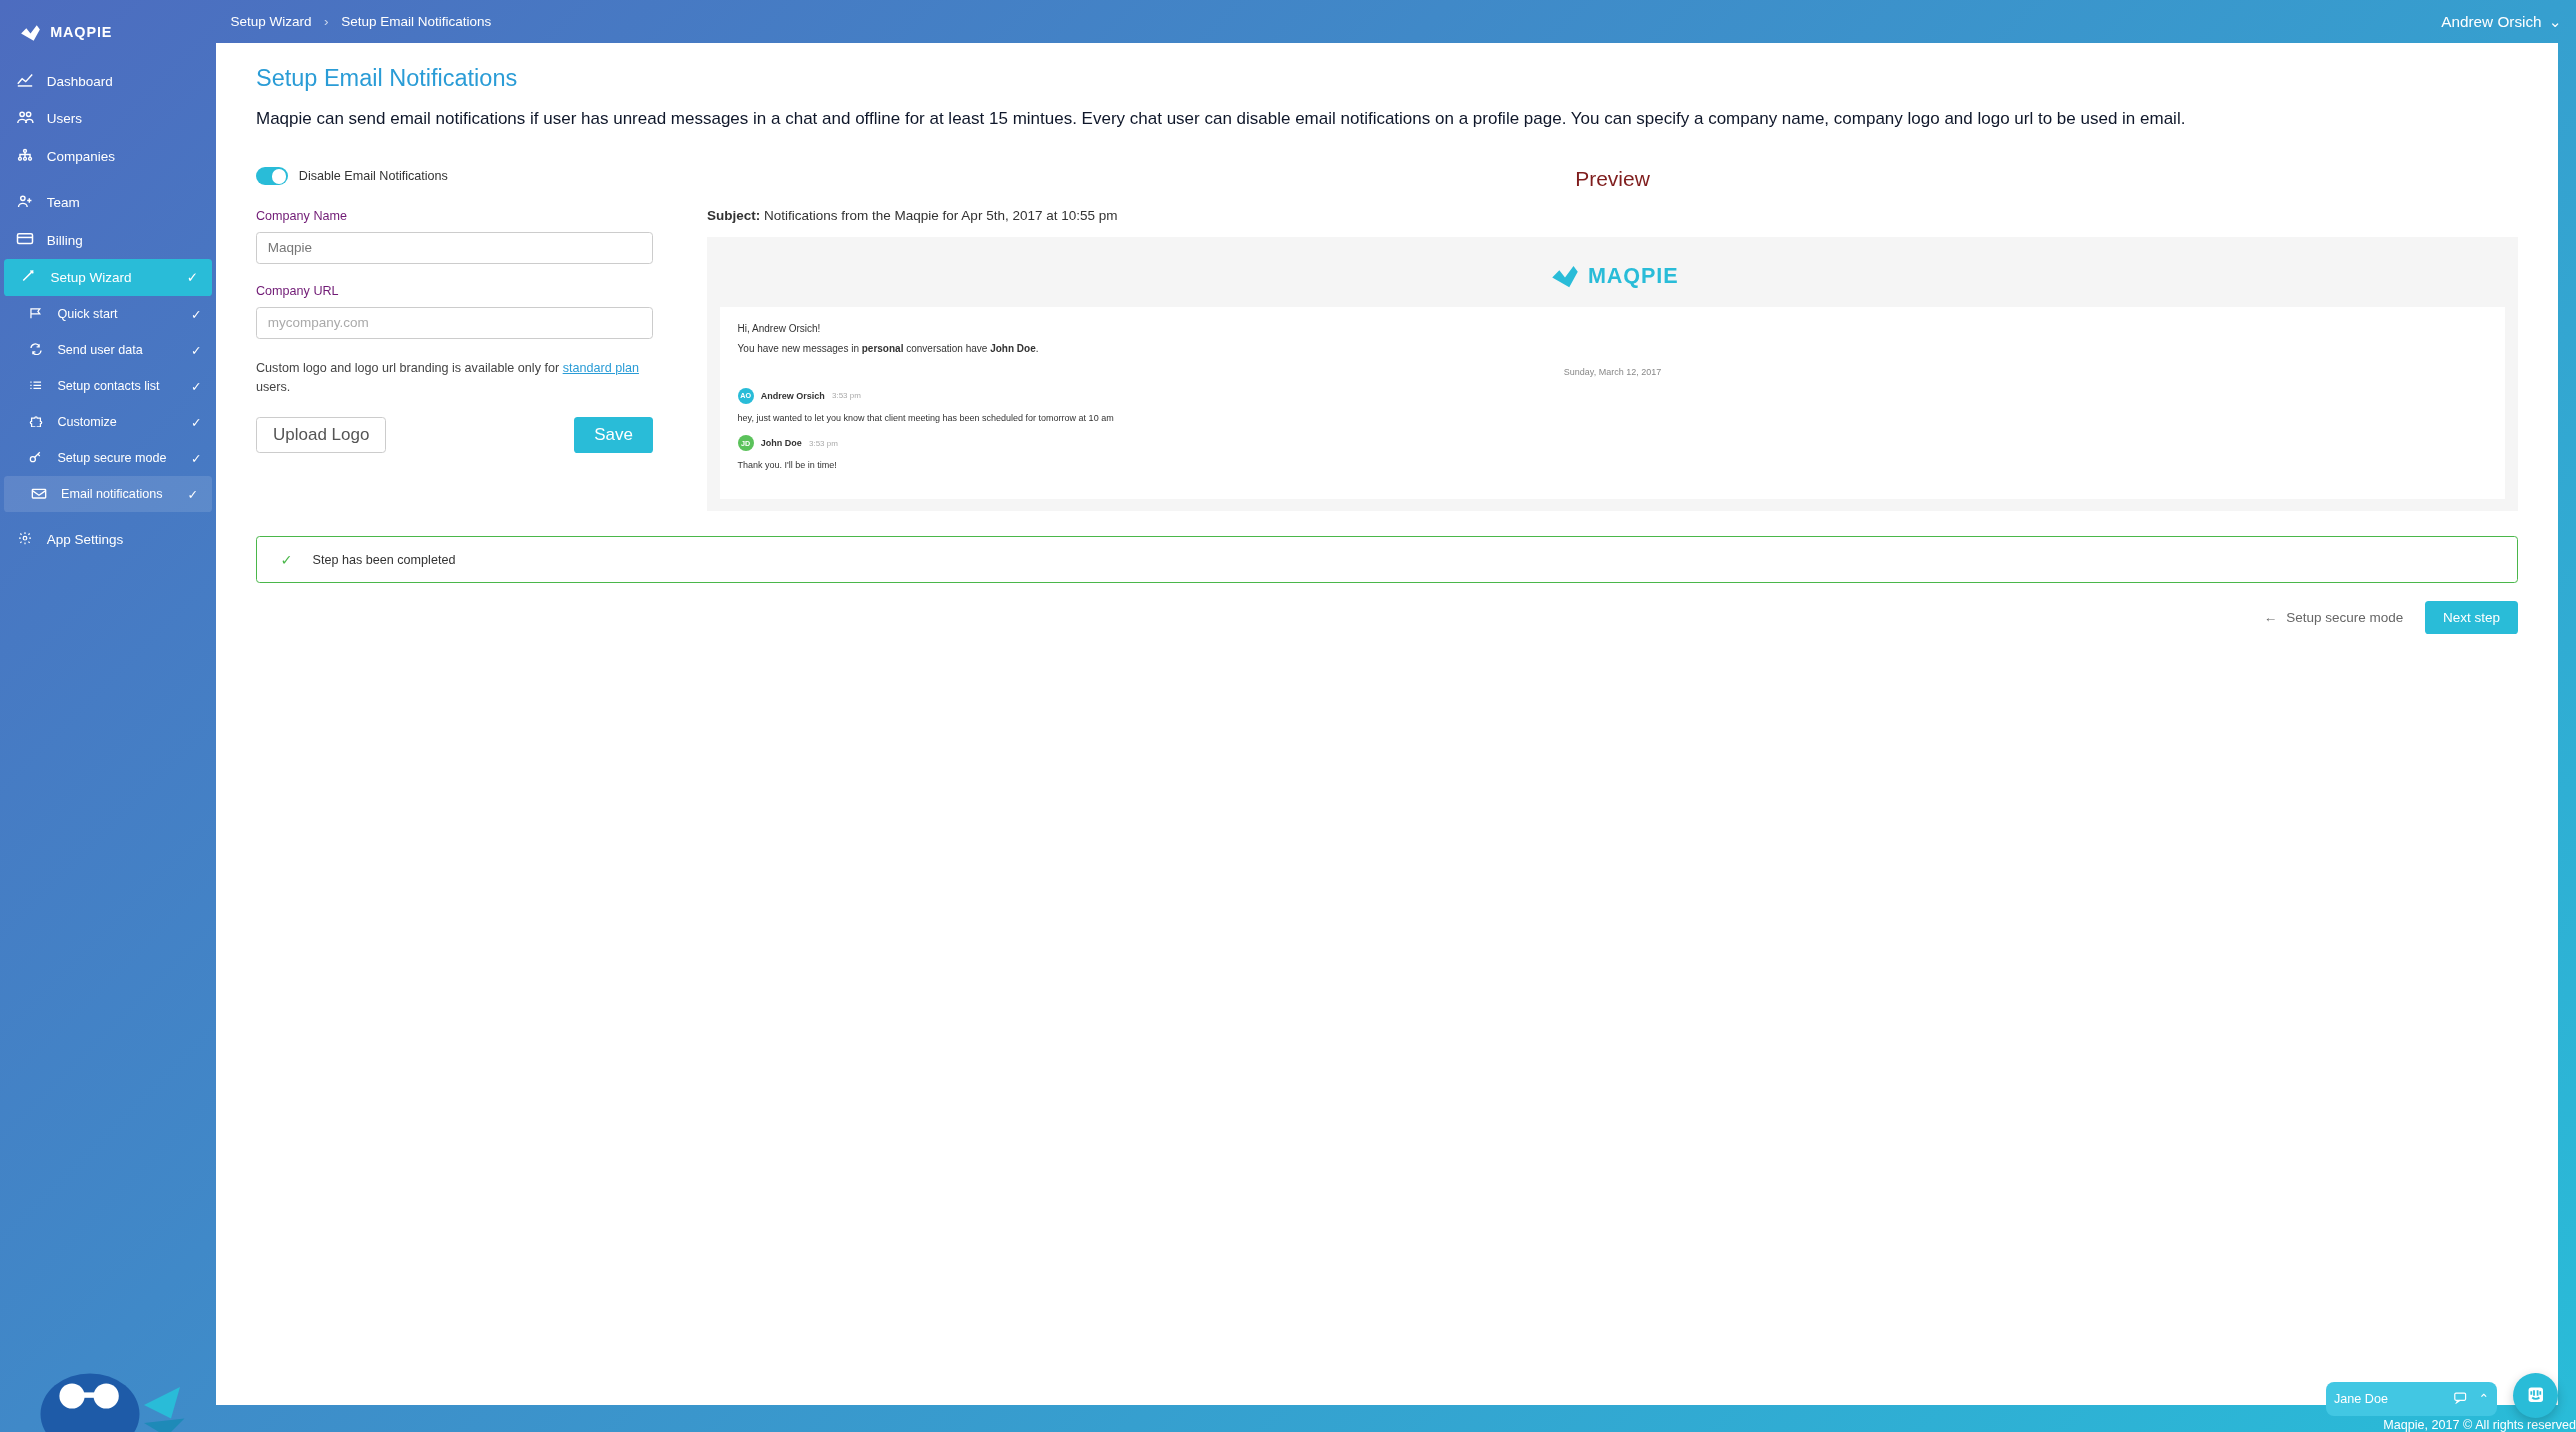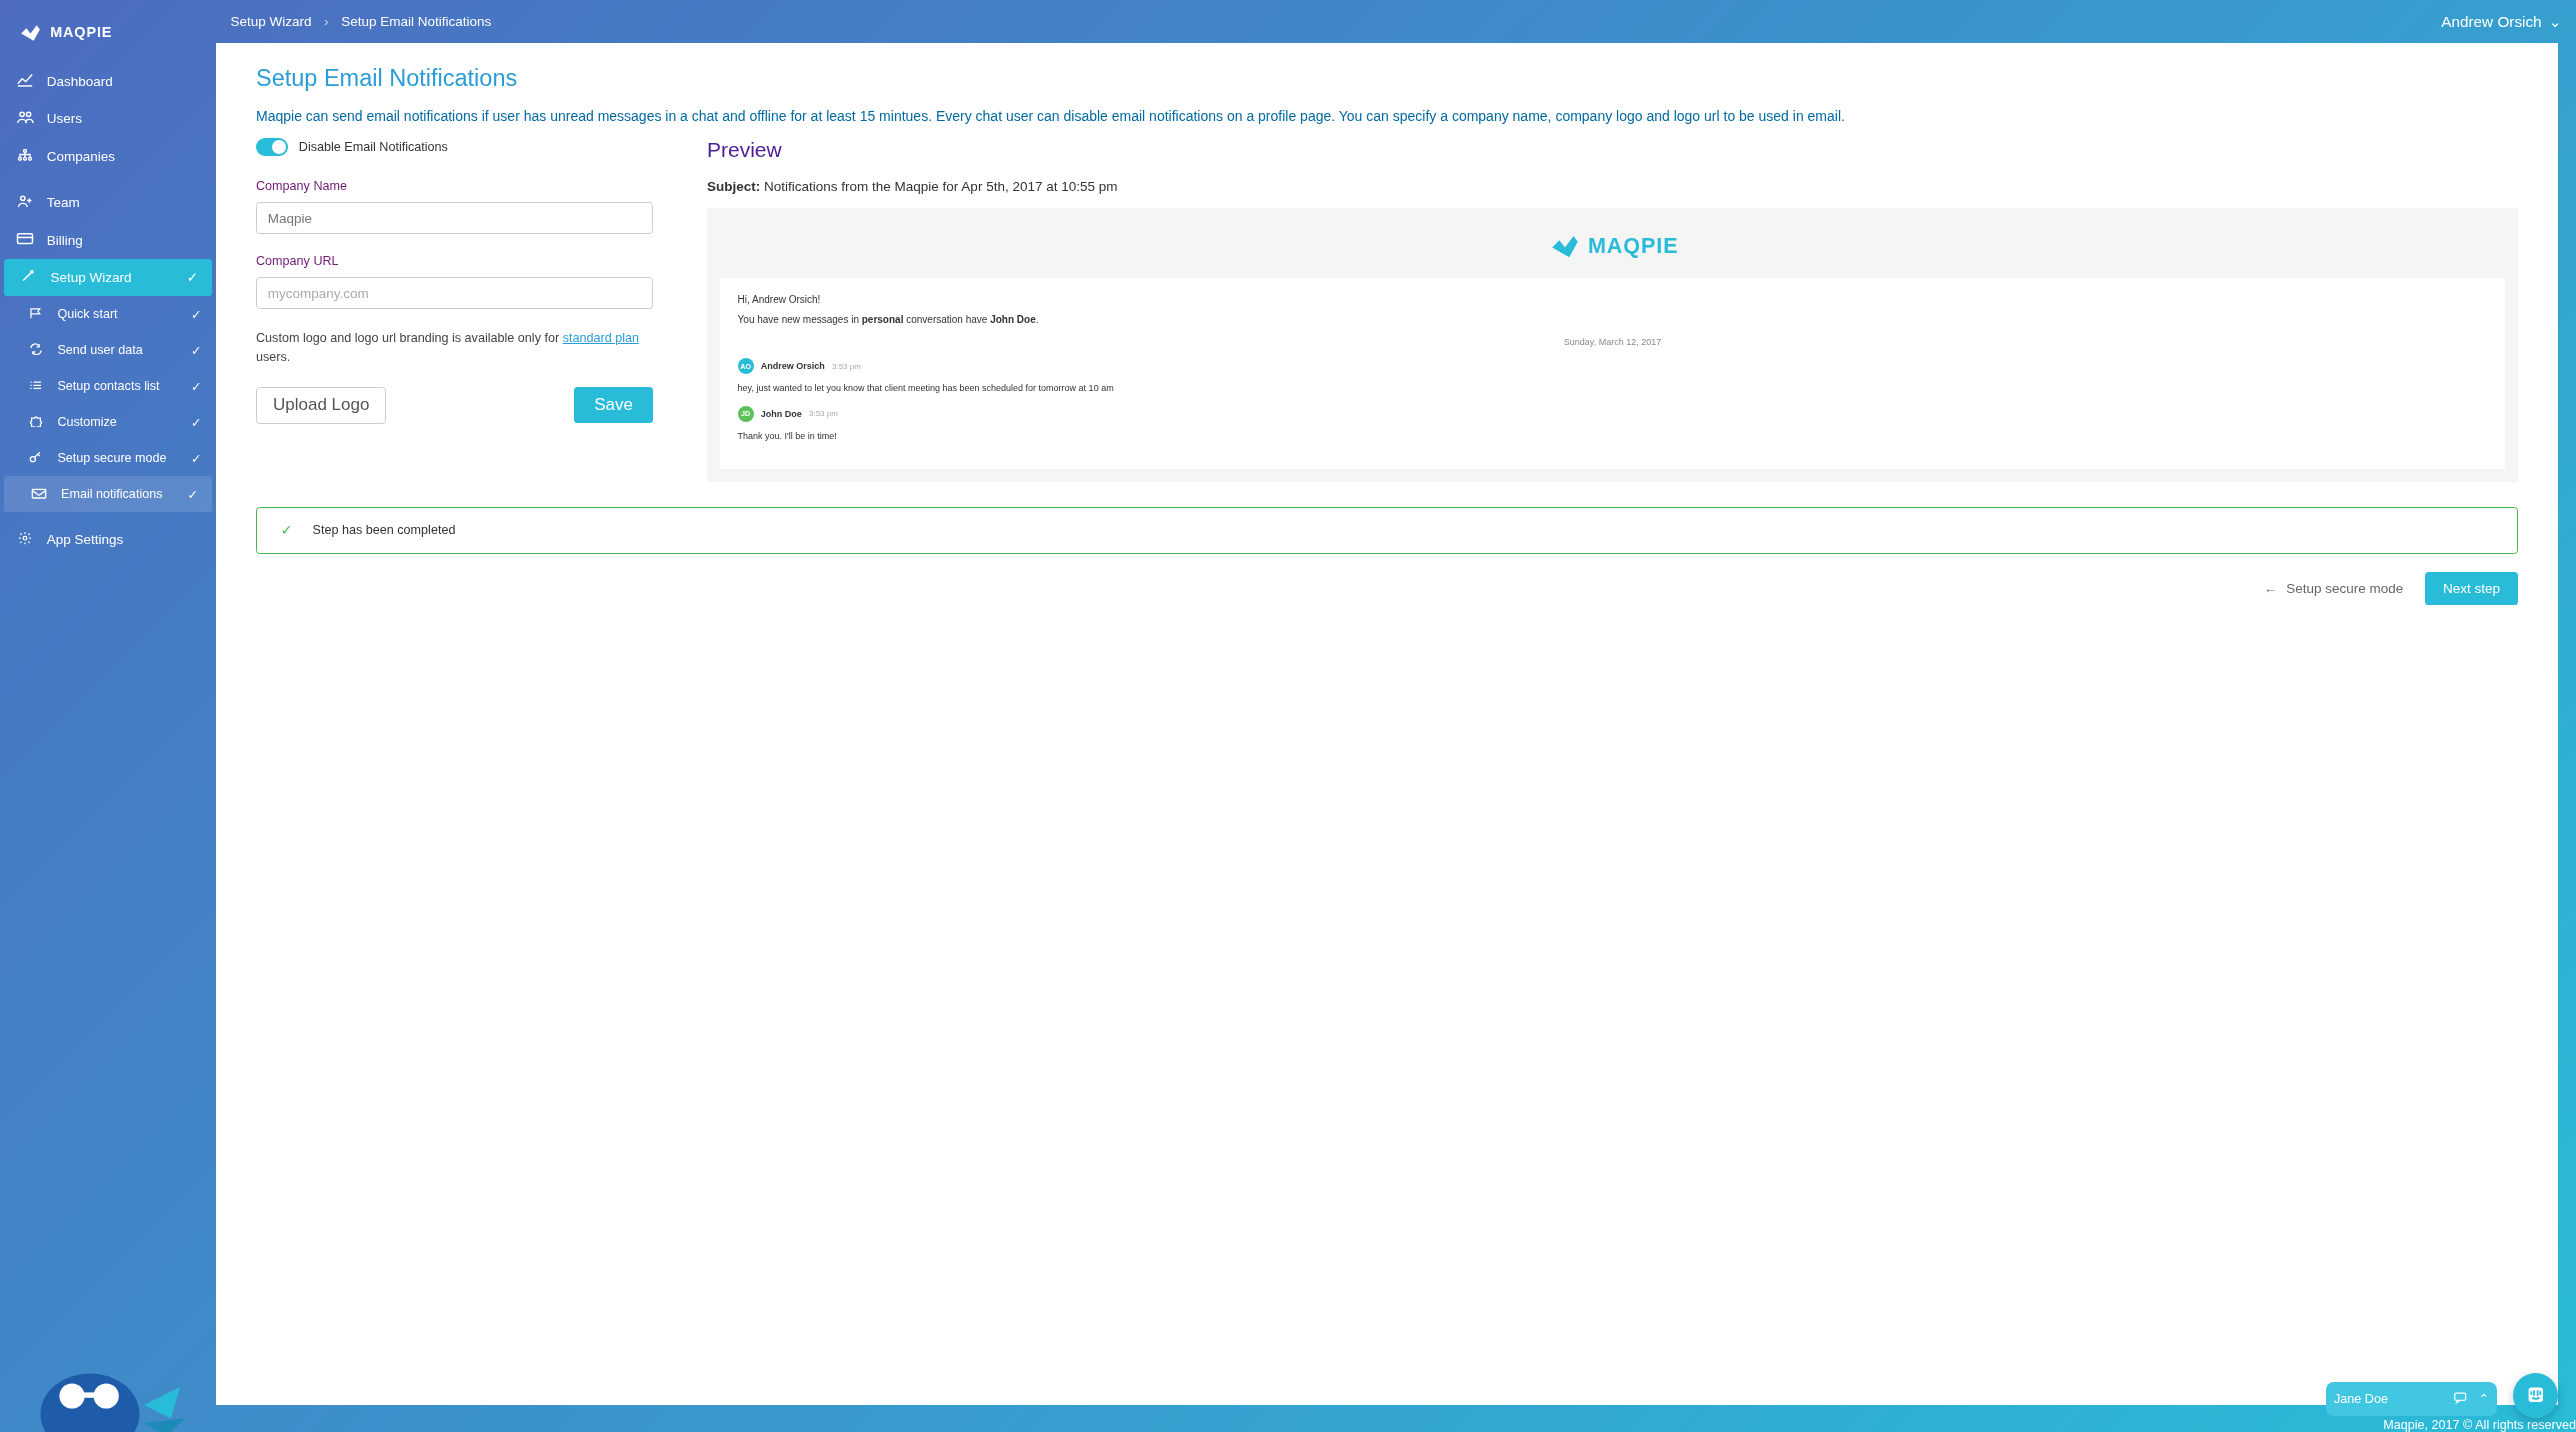--- a/index.html
+++ b/index.html
@@ -76,21 +76,21 @@
       overflow: hidden;
       display: flex;
       flex-direction: column;
     }
     .content {
       padding: 21.6px 40px 16px;
       flex: 1;
       overflow: auto;
     }
     .page-title { color: #2a9cd6; font-size: 23.5px; font-weight: 400; margin-bottom: 14.4px; }
-    .page-desc { color: #0369a1; font-size: 14px; line-height: 1.5; margin-bottom: 11px; }
+    .page-desc { color: #0f172a; font-size: 17px; line-height: 1.5; margin-bottom: 36px; }
     .form-and-preview { display: flex; gap: 54px; }
     .form-col { flex: 0 0 397px; }
     .preview-col { flex: 1; }
     .toggle-row { display: flex; align-items: center; gap: 10.8px; margin-bottom: 23.5px; margin-left: 0; }
     .toggle {
       width: 32px; height: 18px; background: #29bcd8; border-radius: 18px; position: relative; cursor: pointer;
     }
     .toggle::after {
       content: ''; position: absolute; top: 1.8px; right: 1.8px; width: 14.4px; height: 14.4px; background: #fff; border-radius: 50%;
     }
@@ -101,21 +101,21 @@
     }
     .form-input::placeholder { color: #aaa; }
     .hint { font-size: 12.6px; color: #444; margin-bottom: 20px; line-height: 1.5; }
     .hint a { color: #2a9cd6; text-decoration: underline; }
     .btn-row { display: flex; gap: 10.8px; align-items: center; }
     .btn {
       border: 0.9px solid #ccc; background: #fff; padding: 7.2px 16px; border-radius: 3.6px;
       font-size: 17px; cursor: pointer; color: #555;
     }
     .btn-primary { background: #29bcd8; color: #fff; border: none; margin-left: auto; padding: 8px 20px; }
-    .preview-title { font-size: 21px; color: #4c1d95; margin-bottom: 16px; font-weight: 400; }
+    .preview-title { text-align: center; font-size: 21px; color: #7f1d1d; margin-bottom: 16px; font-weight: 400; }
     .preview-subject { font-size: 13.5px; margin-bottom: 10.8px; line-height: 1.4; }
     .preview-subject b { font-weight: 700; }
     .email-preview {
       background: #f5f5f5; padding: 12.6px; font-size: 10px;
     }
     .email-inner { background: #fff; padding: 16px 18px; }
     .email-logo { display: flex; justify-content: center; align-items: center; gap: 5.4px; padding: 9px 0 14.4px; color: #29bcd8; font-size: 21.6px; font-weight: 700; letter-spacing: 0.9px; }
     .email-logo svg { width: 36px; height: 34px; }
     .email-greet { margin-bottom: 9px; }
     .email-line { margin-bottom: 12.6px; }

